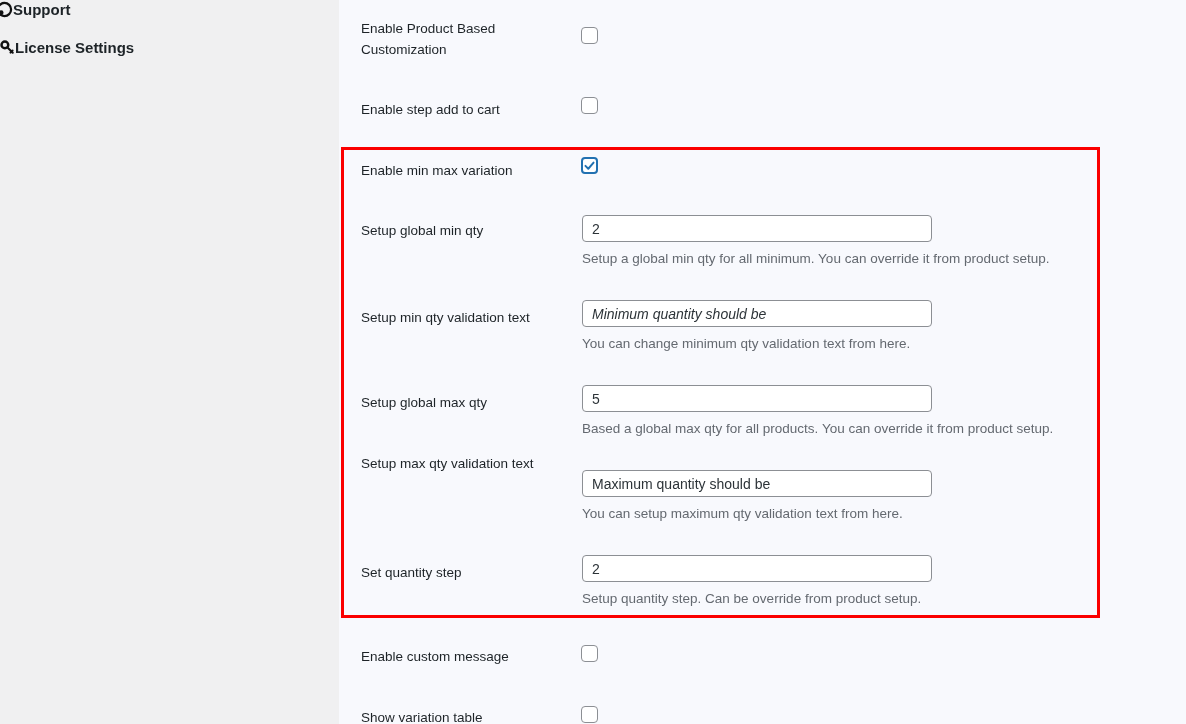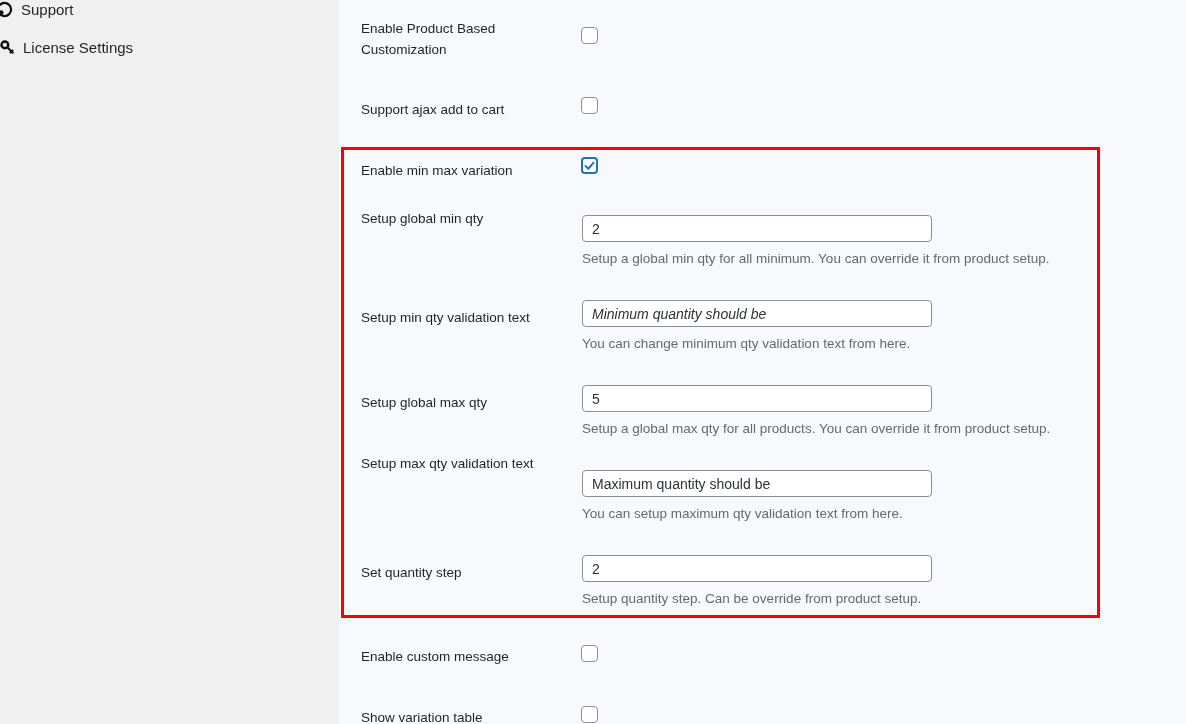--- a/index.html
+++ b/index.html
@@ -15,21 +15,21 @@
   .sidebar {
     position:absolute; left:0; top:0; width:339px; height:724px;
     background:var(--sidebar-bg,#f0f0f1);
   }
   .sidebar-item {
     position:absolute; left:0; height:20px;
     display:flex; align-items:center;
     font-size:15px; color:#1d2327; cursor:pointer; white-space:nowrap;
   }
   .s-icon { flex:0 0 auto; display:flex; align-items:center; color:#111; }
-  .s-label { margin-left:8px; }
+  .s-label { margin-left:0;font-weight:bold; }
 
   
   .content {
     position:absolute; left:339px; top:0; width:847px; height:724px;
     background:var(--content-bg,#f8f9fd);
   }
 
   .field-label {
     position:absolute; left:361px; width:185px;
     font-size:13.5px; font-weight:normal; line-height:21px;
@@ -100,45 +100,45 @@
 
 </div>
 
 <div class="content"></div>
 
 <div class="field-label" style="top:18px; width:170px">Enable Product Based Customization</div>
 <div class="checkbox" style="top:27px">
   
 </div>
 
-<div class="field-label" style="top:99px">Support ajax add to cart</div>
+<div class="field-label" style="top:99px">Enable step add to cart</div>
 <div class="checkbox" style="top:97px">
   
 </div>
 
 <div class="highlight-box"></div>
 
 <div class="field-label" style="top:160px">Enable min max variation</div>
 <div class="checkbox checked" style="top:157px">
   <svg width="13" height="13" viewBox="0 0 16 16">
       <path d="M3 8.5 L6.5 12 L13 4.5" fill="none" stroke="#2271b1" stroke-width="2.4" stroke-linecap="round" stroke-linejoin="round"></path>
     </svg>
 </div>
 
-<div class="field-label" style="top:208px">Setup global min qty</div>
+<div class="field-label" style="top:220px">Setup global min qty</div>
 <input class="text-input" style="top: 215px;" value="2">
 <div class="help-text" style="top:251px">Setup a global min qty for all minimum. You can override it from product setup.</div>
 
 <div class="field-label" style="top:307px; width:200px">Setup min qty validation text</div>
 <input class="text-input" style="top: 300px; font-style: italic;" value="Minimum quantity should be">
 <div class="help-text" style="top:336px">You can change minimum qty validation text from here.</div>
 
 <div class="field-label" style="top:392px">Setup global max qty</div>
 <input class="text-input" style="top: 385px;" value="5">
-<div class="help-text" style="top:421px">Setup a global max qty for all products. You can override it from product setup.</div>
+<div class="help-text" style="top:421px">Based a global max qty for all products. You can override it from product setup.</div>
 
 <div class="field-label" style="top:453px; width:200px">Setup max qty validation text</div>
 <input class="text-input" style="top: 470px;" value="Maximum quantity should be">
 <div class="help-text" style="top:506px">You can setup maximum qty validation text from here.</div>
 
 <div class="field-label" style="top:562px">Set quantity step</div>
 <input class="text-input" style="top: 555px;" value="2">
 <div class="help-text" style="top:591px">Setup quantity step. Can be override from product setup.</div>
 
 <div class="field-label" style="top:646px">Enable custom message</div>

